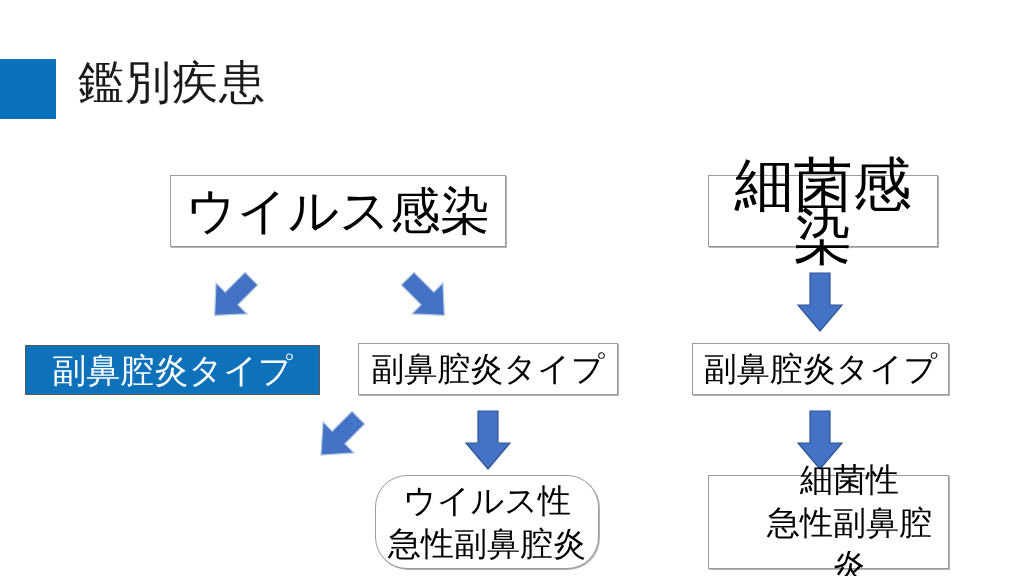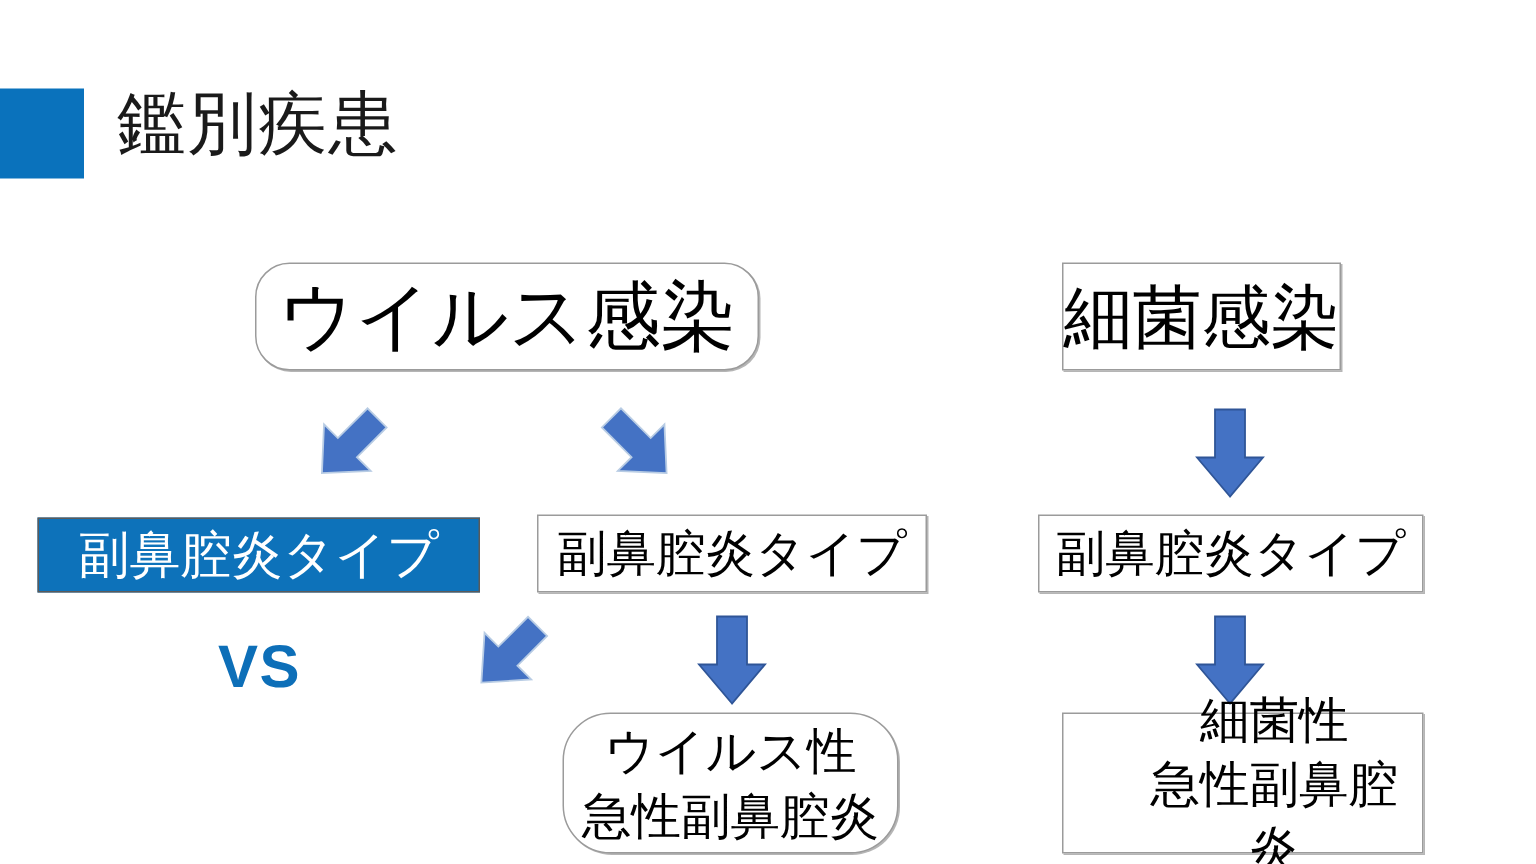--- a/index.html
+++ b/index.html
@@ -62,25 +62,25 @@
   }
   .node.blue {
     background: #0D72BA;
     border: 1px solid #5a5a5a;
     color: #ffffff;
   }
 
   
   #node-virus-infection {
     left: 170px; top: 146px; width: 336px; height: 72px;
-    font-size: 50px; line-height: 56px; border-radius: 23px;
+    font-size: 50px; line-height: 56px;
   }
   #node-bacterial-infection {
-    left: 708px; top: 146px; width: 186px; height: 72px;
-    font-size: 46px; line-height: 52px;
+    left: 708px; top: 146px; width: 230px; height: 72px;
+    font-size: 59px; line-height: 52px;
   }
 
   
   #node-allergy-type {
     left: 25px; top: 316px; width: 295px; height: 50px;
     font-size: 34px; line-height: 38px;
   }
   #node-sinusitis-type-mid {
     left: 358px; top: 314px; width: 260px; height: 52px;
     font-size: 33px; line-height: 38px;
@@ -163,21 +163,20 @@
       <polygon points="24,60 2,34 14,34 14,2 34,2 34,34 46,34" fill="#4472C4" stroke="#2F5597" stroke-width="1.2"></polygon>
     </svg>
   </div>
 
   <div class="node blue" id="node-allergy-type">副鼻腔炎タイプ</div>
 
   <div class="node shadowed" id="node-sinusitis-type-mid">副鼻腔炎タイプ</div>
 
   <div class="node shadowed" id="node-sinusitis-type-right">副鼻腔炎タイプ</div>
 
-  <div id="vs-label">VS</div>
 
   <div class="arrow" id="arrow-sinusitis-to-chronic">
     <svg width="60" height="58" viewBox="0 0 58 58">
       <g transform="rotate(45 29 29)">
         <polygon points="29,56 7,31 20,31 20,3 38,3 38,31 51,31" fill="#4472C4" stroke="#B8CCE4" stroke-width="1.2"></polygon>
       </g>
     </svg>
   </div>
 
   <div class="arrow" id="arrow-mid-sinusitis-to-viral">

